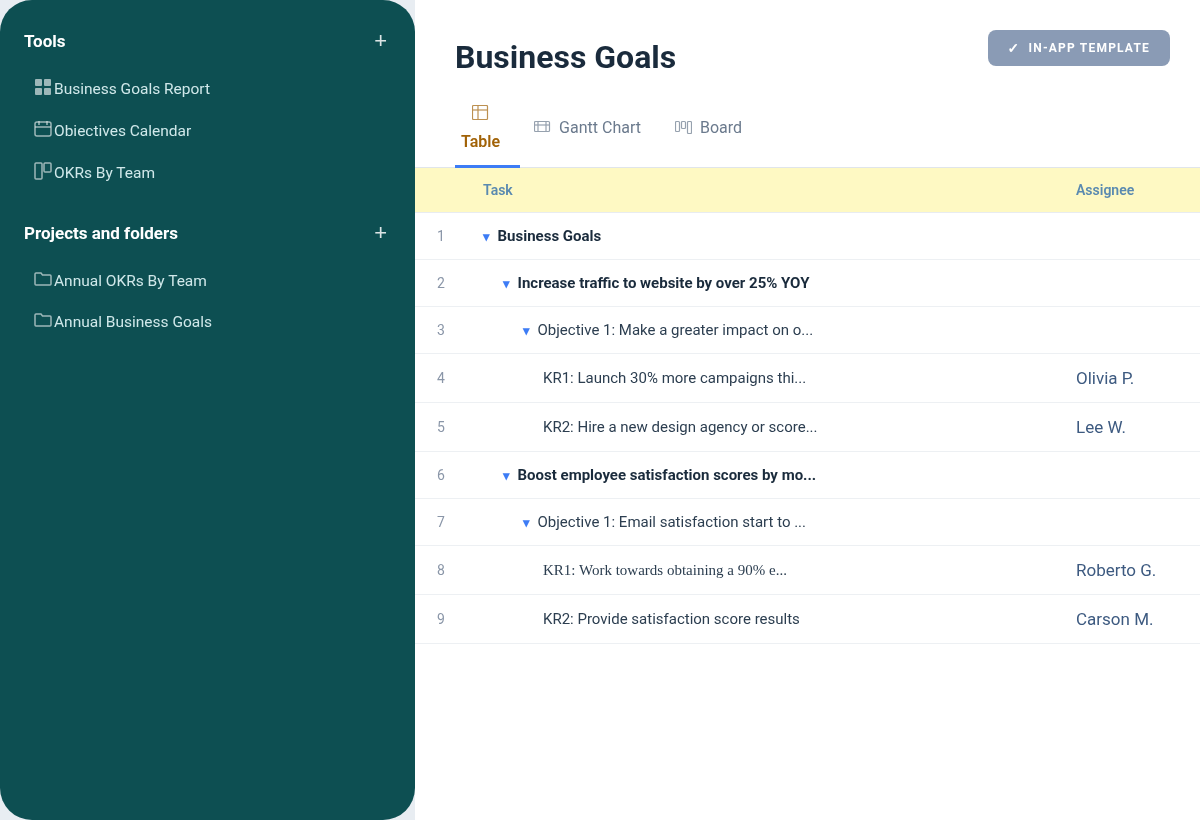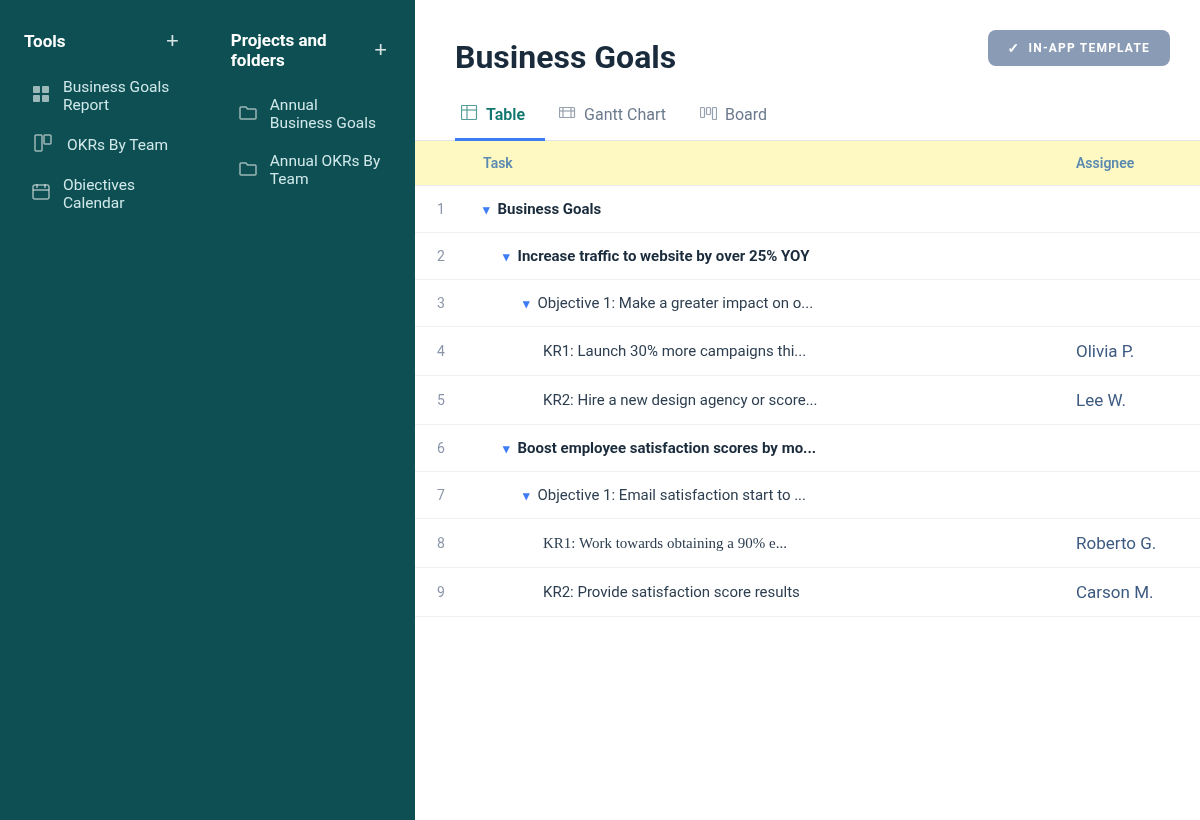--- a/index.html
+++ b/index.html
@@ -14,20 +14,22 @@
     }
 
     
     .sidebar {
       width: 415px;
       min-width: 415px;
       background: #0d4f52;
       color: #fff;
       padding: 30px 0 0 0;
       display: flex;
+      flex-direction: column;
+      border-radius: 32px;
     }
 
     .sidebar-section {
       padding: 0 24px;
       margin-bottom: 28px;
     }
 
     .sidebar-section-header {
       display: flex;
       align-items: center;
@@ -48,21 +50,21 @@
       font-size: 22px;
       cursor: pointer;
       line-height: 1;
       padding: 0 4px;
       opacity: 0.85;
     }
 
     .sidebar-item {
       display: flex;
       align-items: center;
-      gap: 13px;
+      gap: 0;
       padding: 10px 8px;
       border-radius: 6px;
       cursor: pointer;
       color: #d0e8ea;
       font-size: 15.5px;
     }
 
     .sidebar-item-icon {
       font-size: 18px;
       opacity: 0.85;
@@ -131,23 +133,24 @@
       padding: 10px 20px 14px 6px;
       font-size: 16px;
       color: #6b7a8d;
       cursor: pointer;
       border-bottom: 3px solid transparent;
       margin-bottom: -1px;
       margin-right: 8px;
     }
 
     .tab.active {
-      color: #0f766e;
+      color: #a16207;
       border-bottom: 3px solid #3d7cf5;
       font-weight: 600;
+      flex-direction: column;
     }
 
     .tab-icon {
       font-size: 17px;
       opacity: 0.7;
     }
 
     
     .table-wrap {
       flex: 1;
@@ -240,54 +243,54 @@
     <span class="sidebar-item-icon"><svg width="18" height="18" viewBox="0 0 18 18" fill="none">
               <rect x="1" y="1" width="7" height="7" rx="1" fill="rgba(255,255,255,0.7)"></rect>
               <rect x="10" y="1" width="7" height="7" rx="1" fill="rgba(255,255,255,0.7)"></rect>
               <rect x="1" y="10" width="7" height="7" rx="1" fill="rgba(255,255,255,0.7)"></rect>
               <rect x="10" y="10" width="7" height="7" rx="1" fill="rgba(255,255,255,0.7)"></rect>
             </svg></span>
     <span class="sidebar-item-label">Business Goals Report</span>
   </div>
         <div class="sidebar-item">
     <span class="sidebar-item-icon"><svg width="18" height="18" viewBox="0 0 18 18" fill="none">
-              <rect x="1" y="1" width="7" height="16" rx="1" stroke="rgba(255,255,255,0.7)" stroke-width="1.5" fill="none"></rect>
-              <rect x="10" y="1" width="7" height="9" rx="1" stroke="rgba(255,255,255,0.7)" stroke-width="1.5" fill="none"></rect>
-            </svg></span>
-    <span class="sidebar-item-label">OKRs By Team</span>
-  </div>
-        <div class="sidebar-item">
-    <span class="sidebar-item-icon"><svg width="18" height="18" viewBox="0 0 18 18" fill="none">
               <rect x="1" y="2" width="16" height="14" rx="2" stroke="rgba(255,255,255,0.7)" stroke-width="1.5" fill="none"></rect>
               <line x1="5" y1="1" x2="5" y2="5" stroke="rgba(255,255,255,0.7)" stroke-width="1.5"></line>
               <line x1="13" y1="1" x2="13" y2="5" stroke="rgba(255,255,255,0.7)" stroke-width="1.5"></line>
               <line x1="1" y1="7" x2="17" y2="7" stroke="rgba(255,255,255,0.7)" stroke-width="1.5"></line>
             </svg></span>
     <span class="sidebar-item-label">Obiectives Calendar</span>
+  </div>
+        <div class="sidebar-item">
+    <span class="sidebar-item-icon"><svg width="18" height="18" viewBox="0 0 18 18" fill="none">
+              <rect x="1" y="1" width="7" height="16" rx="1" stroke="rgba(255,255,255,0.7)" stroke-width="1.5" fill="none"></rect>
+              <rect x="10" y="1" width="7" height="9" rx="1" stroke="rgba(255,255,255,0.7)" stroke-width="1.5" fill="none"></rect>
+            </svg></span>
+    <span class="sidebar-item-label">OKRs By Team</span>
   </div>
       </div>
   </div>
 
   <div class="sidebar-section">
     <div class="sidebar-section-header">
       <span class="sidebar-section-title">Projects and folders</span>
       <button class="sidebar-add-btn">+</button>
     </div>
     <div id="project-items-container">
         <div class="sidebar-item">
     <span class="sidebar-item-icon"><svg width="18" height="16" viewBox="0 0 18 16" fill="none">
               <path d="M1 3C1 2.4 1.4 2 2 2H7L8.5 4H16C16.6 4 17 4.4 17 5V13C17 13.6 16.6 14 16 14H2C1.4 14 1 13.6 1 13V3Z" stroke="rgba(255,255,255,0.7)" stroke-width="1.5" fill="none"></path>
             </svg></span>
-    <span class="sidebar-item-label">Annual Business Goals</span>
+    <span class="sidebar-item-label">Annual OKRs By Team</span>
   </div>
         <div class="sidebar-item">
     <span class="sidebar-item-icon"><svg width="18" height="16" viewBox="0 0 18 16" fill="none">
               <path d="M1 3C1 2.4 1.4 2 2 2H7L8.5 4H16C16.6 4 17 4.4 17 5V13C17 13.6 16.6 14 16 14H2C1.4 14 1 13.6 1 13V3Z" stroke="rgba(255,255,255,0.7)" stroke-width="1.5" fill="none"></path>
             </svg></span>
-    <span class="sidebar-item-label">Annual OKRs By Team</span>
+    <span class="sidebar-item-label">Annual Business Goals</span>
   </div>
       </div>
   </div>
 </div>
 
 <div class="main">
 
   <div class="inapp-badge">
     <span class="inapp-badge-check">✓</span>
     <span>IN-APP TEMPLATE</span>

